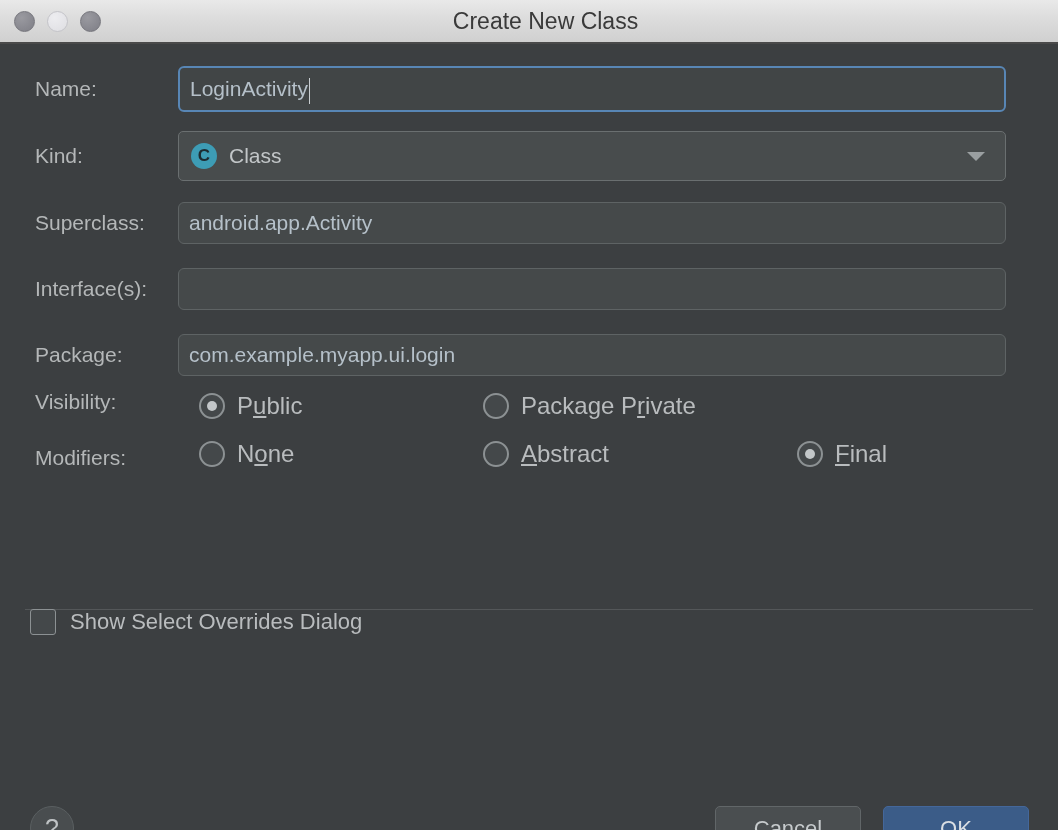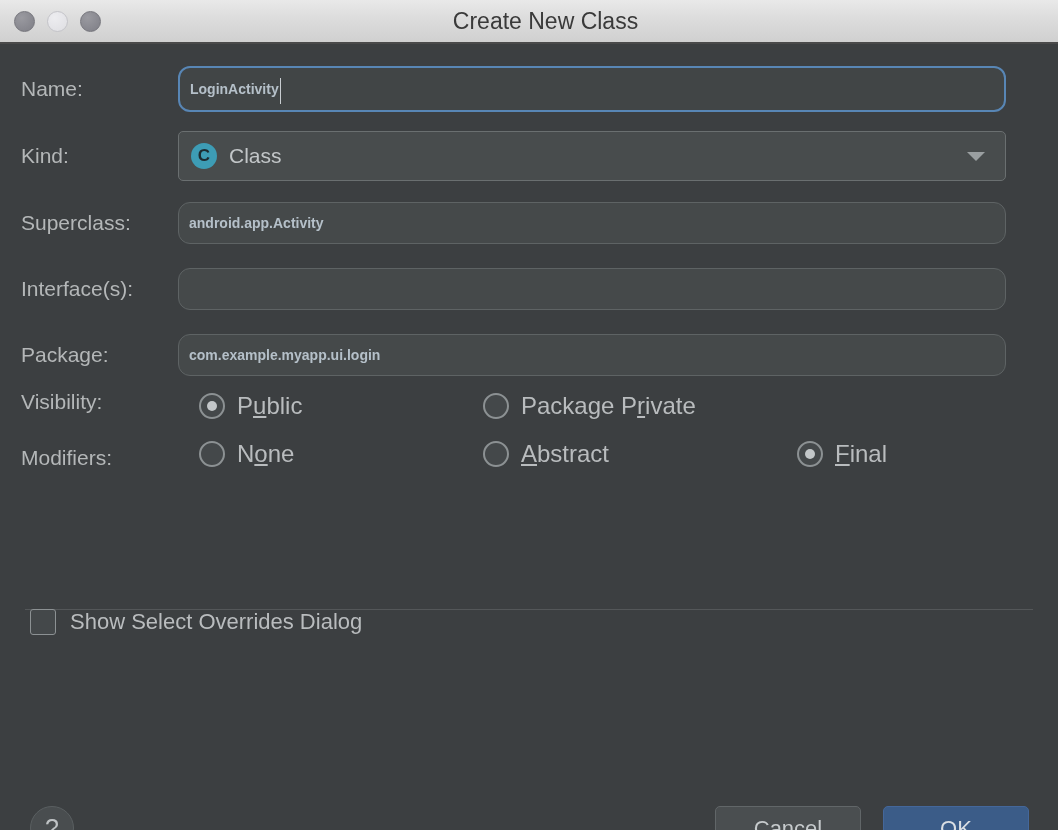--- a/index.html
+++ b/index.html
@@ -68,41 +68,40 @@
 
   .row {
     position: absolute;
     left: 0;
     right: 0;
     display: flex;
     align-items: center;
   }
   .flabel {
     width: 178px;
-    padding-left: 21px;
+    padding-left: 35px;
     box-sizing: border-box;
     color: #b4b7b8;
     font-size: 21px;
     white-space: nowrap;
   }
 
   .field {
     box-sizing: border-box;
     height: 42px;
     background: #45494a;
     border: 1px solid #5e6364;
-    border-radius: 12px;
+    border-radius: 6px;
     color: #b5c0c9;
-    font-size: 14px;
+    font-size: 21px;
     display: flex;
     align-items: center;
     padding: 0 10px;
     width: 828px;
     position: relative;
-    font-weight: bold;
   }
   .field.focused {
     border: 2px solid #5886b5;
     background: #414546;
     height: 46px;
   }
   .field .val { position: relative; }
   .caret {
     display: inline-block;
     width: 1px;

